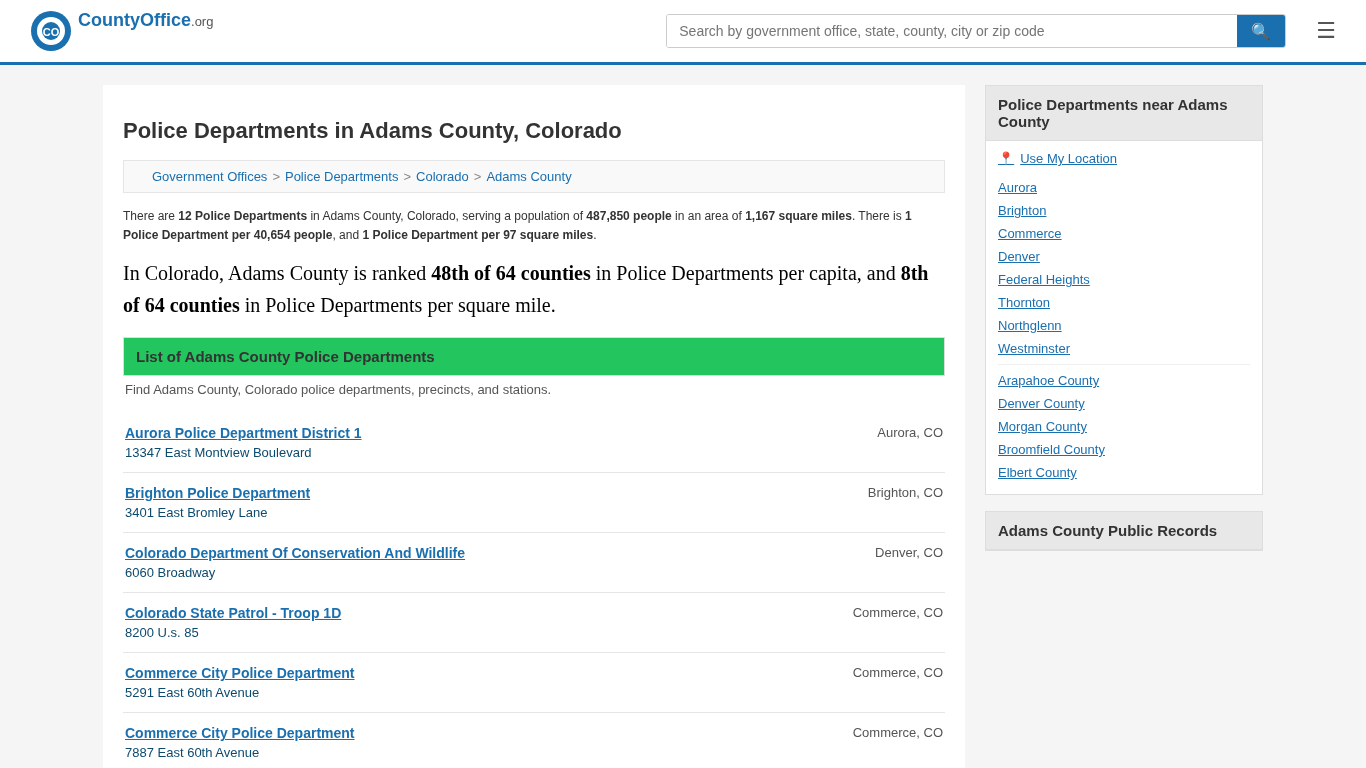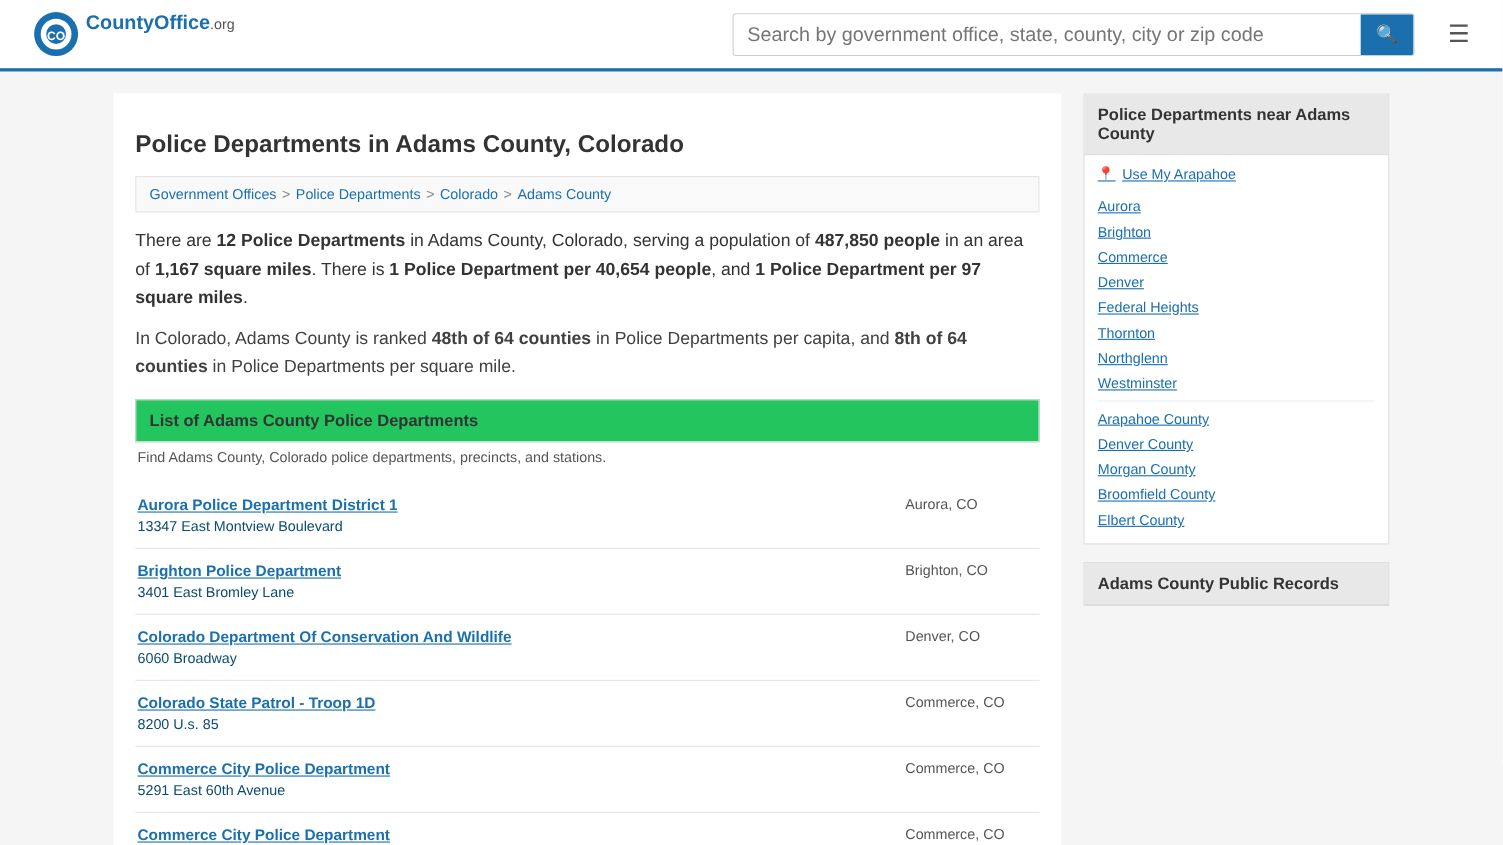--- a/index.html
+++ b/index.html
@@ -31,21 +31,21 @@
       display: flex;
       border: 1px solid #ccc;
       border-radius: 3px;
       overflow: hidden;
     }
     #search-input {
       flex: 1;
       padding: 8px 12px;
       border: none;
       outline: none;
-      font-size: 18px;
+      font-size: 14px;
       color: #b91c1c;
     }
     #search-button {
       background: #1a6faf;
       border: none;
       padding: 0 14px;
       cursor: pointer;
       color: #fff;
       font-size: 16px;
     }
@@ -76,45 +76,46 @@
       font-weight: bold;
       color: #333;
       margin-bottom: 16px;
       margin-top: 13px;
     }
 
     
     #breadcrumb {
       background: #f9f9f9;
       border: 1px solid #e5e5e5;
-      padding: 8px 12px;
+      padding: 8px 28px;
       font-size: 13px;
       color: #555;
       margin-bottom: 14px;
       display: flex;
       align-items: center;
       gap: 5px;
       flex-wrap: wrap;
     }
     #breadcrumb a { color: #1a6faf; text-decoration: none; }
     .breadcrumb-sep { color: #888; }
 
     
     #summary-text {
-      font-size: 16px;
+      font-size: 12px;
       line-height: 1.6;
       color: #333;
       margin-bottom: 12px;
     }
     #summary-text strong { font-weight: bold; }
     #ranking-text {
-      font-size: 16px;
+      font-size: 20px;
       line-height: 1.6;
-      color: #404040;
+      color: #000000;
       margin-bottom: 16px;
+      font-family: Liberation Serif, serif;
     }
     #ranking-text strong { font-weight: bold; }
 
     
     #list-header {
       background: #22c55e;
       border: 1px solid #ddd;
       padding: 10px 12px;
       font-size: 15px;
       font-weight: bold;
@@ -147,21 +148,21 @@
       margin-bottom: 3px;
     }
     .dept-address {
       font-size: 13px;
       color: #0c4a6e;
     }
     .dept-location {
       font-size: 13px;
       color: #555;
       min-width: 120px;
-      text-align: left;
+      text-align: right;
     }
 
     
     #sidebar {
       width: 278px;
       flex-shrink: 0;
     }
     .sidebar-section {
       background: #fff;
       border: 1px solid #ddd;
@@ -298,21 +299,21 @@
 
   </div>
 
   <div id="sidebar">
 
     <div class="sidebar-section">
       <div class="sidebar-section-header">Police Departments near Adams County</div>
       <div class="sidebar-section-body">
         <div class="sidebar-use-location">
           <span>📍</span>
-          <span>Use My Arapahoe</span>
+          <span>Use My Location</span>
         </div>
         <div id="sidebar-cities">
             <a class="sidebar-link" href="#">Aurora</a>
             <a class="sidebar-link" href="#">Brighton</a>
             <a class="sidebar-link" href="#">Commerce</a>
             <a class="sidebar-link" href="#">Denver</a>
             <a class="sidebar-link" href="#">Federal Heights</a>
             <a class="sidebar-link" href="#">Thornton</a>
             <a class="sidebar-link" href="#">Northglenn</a>
             <a class="sidebar-link" href="#">Westminster</a>

